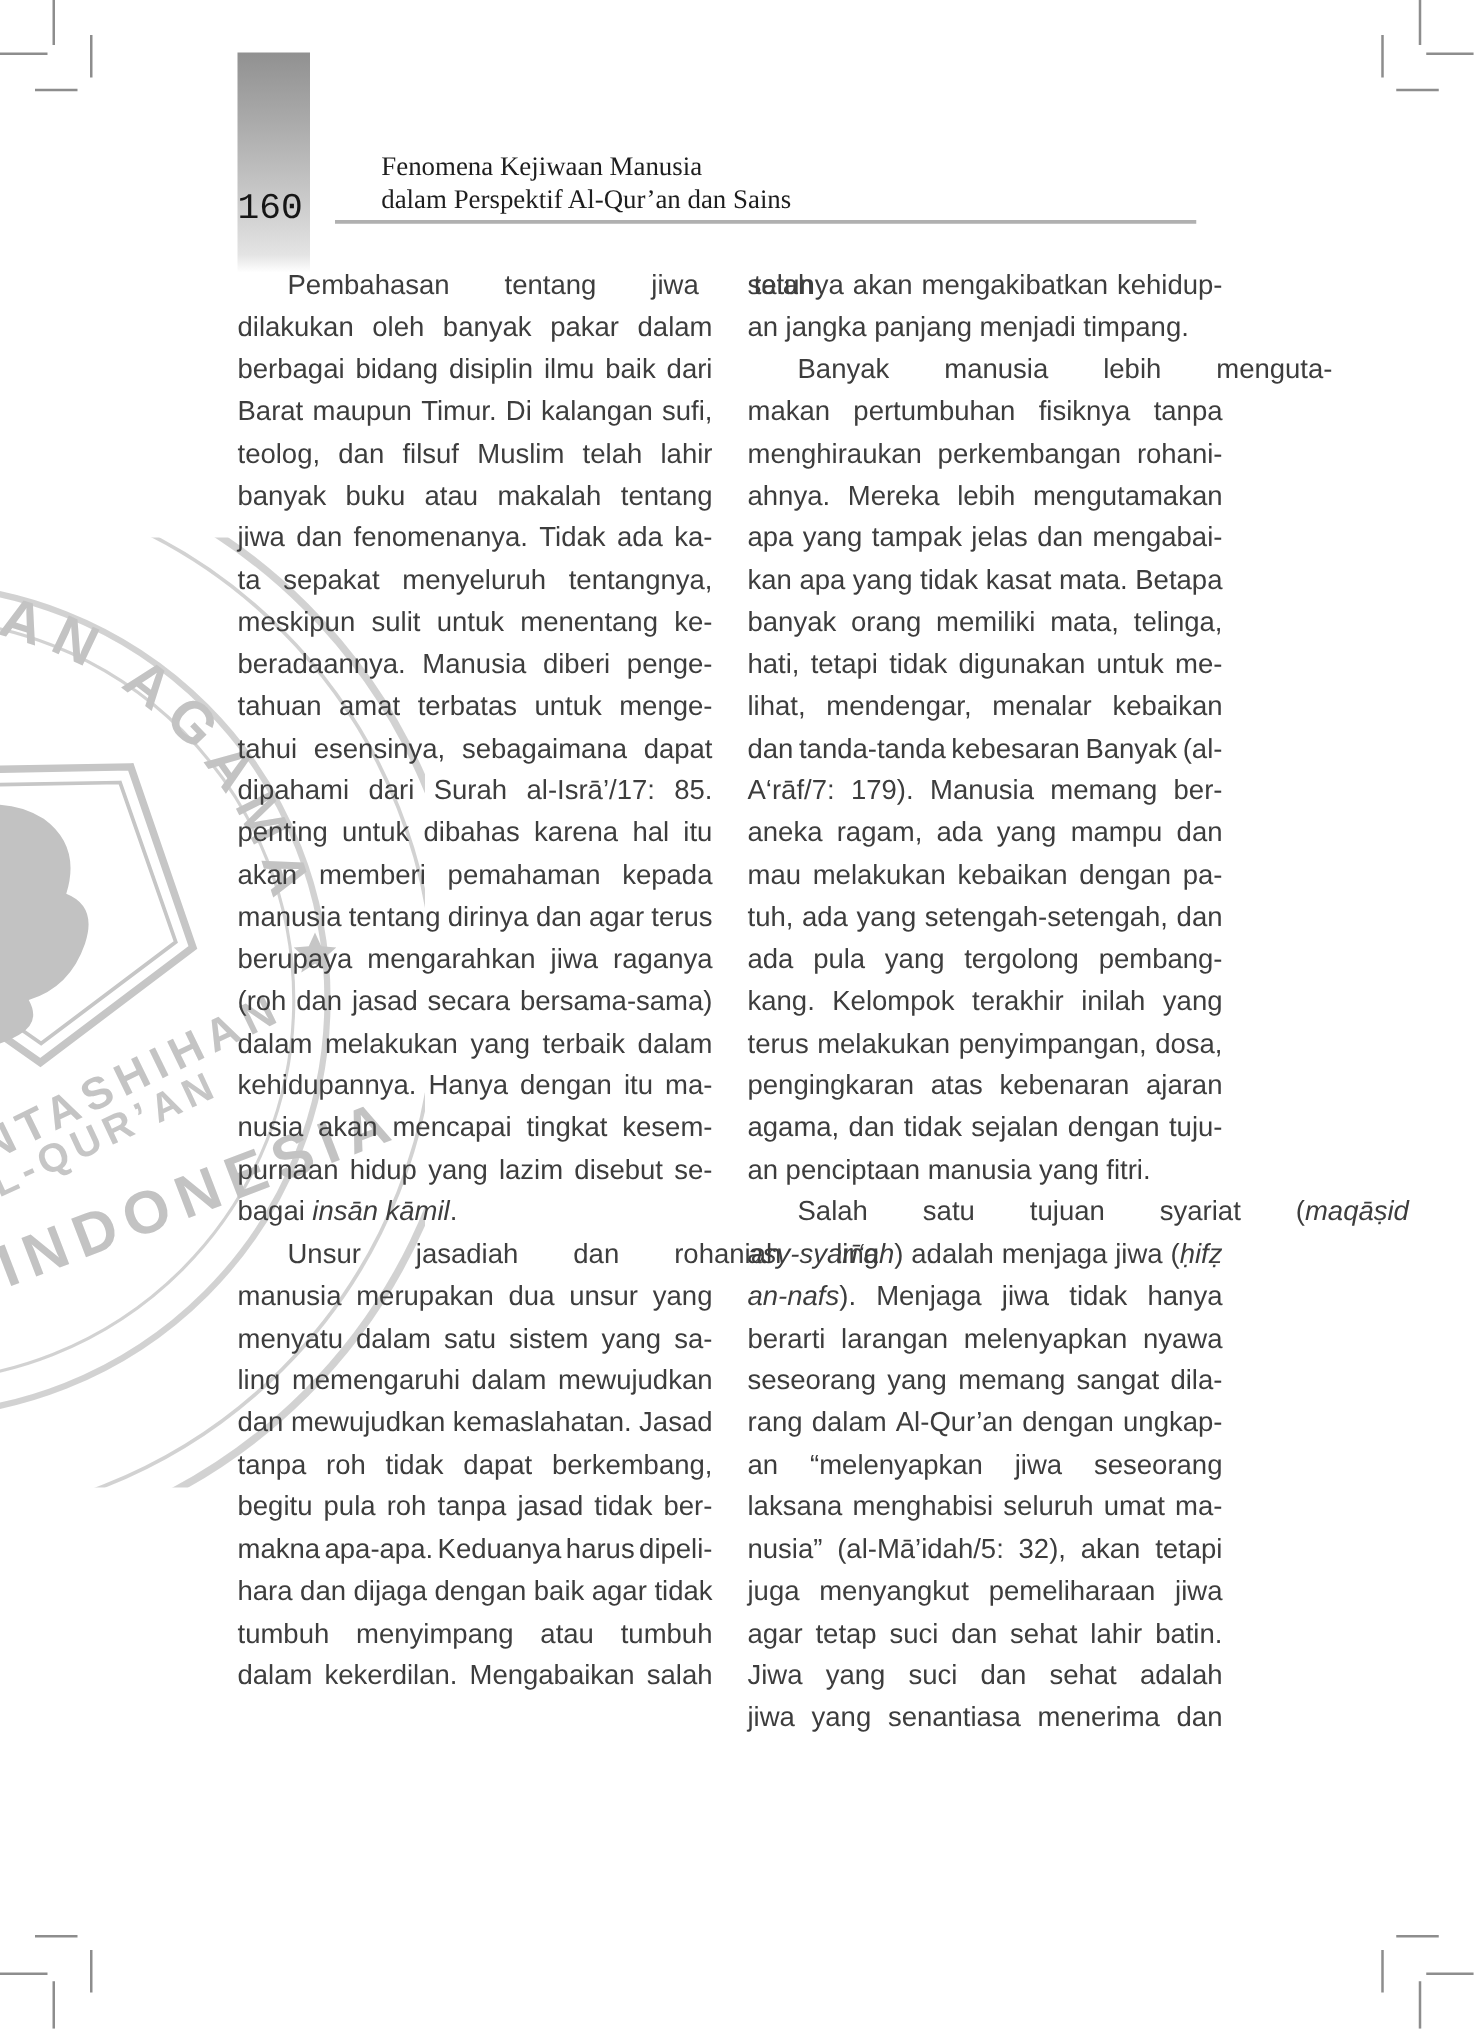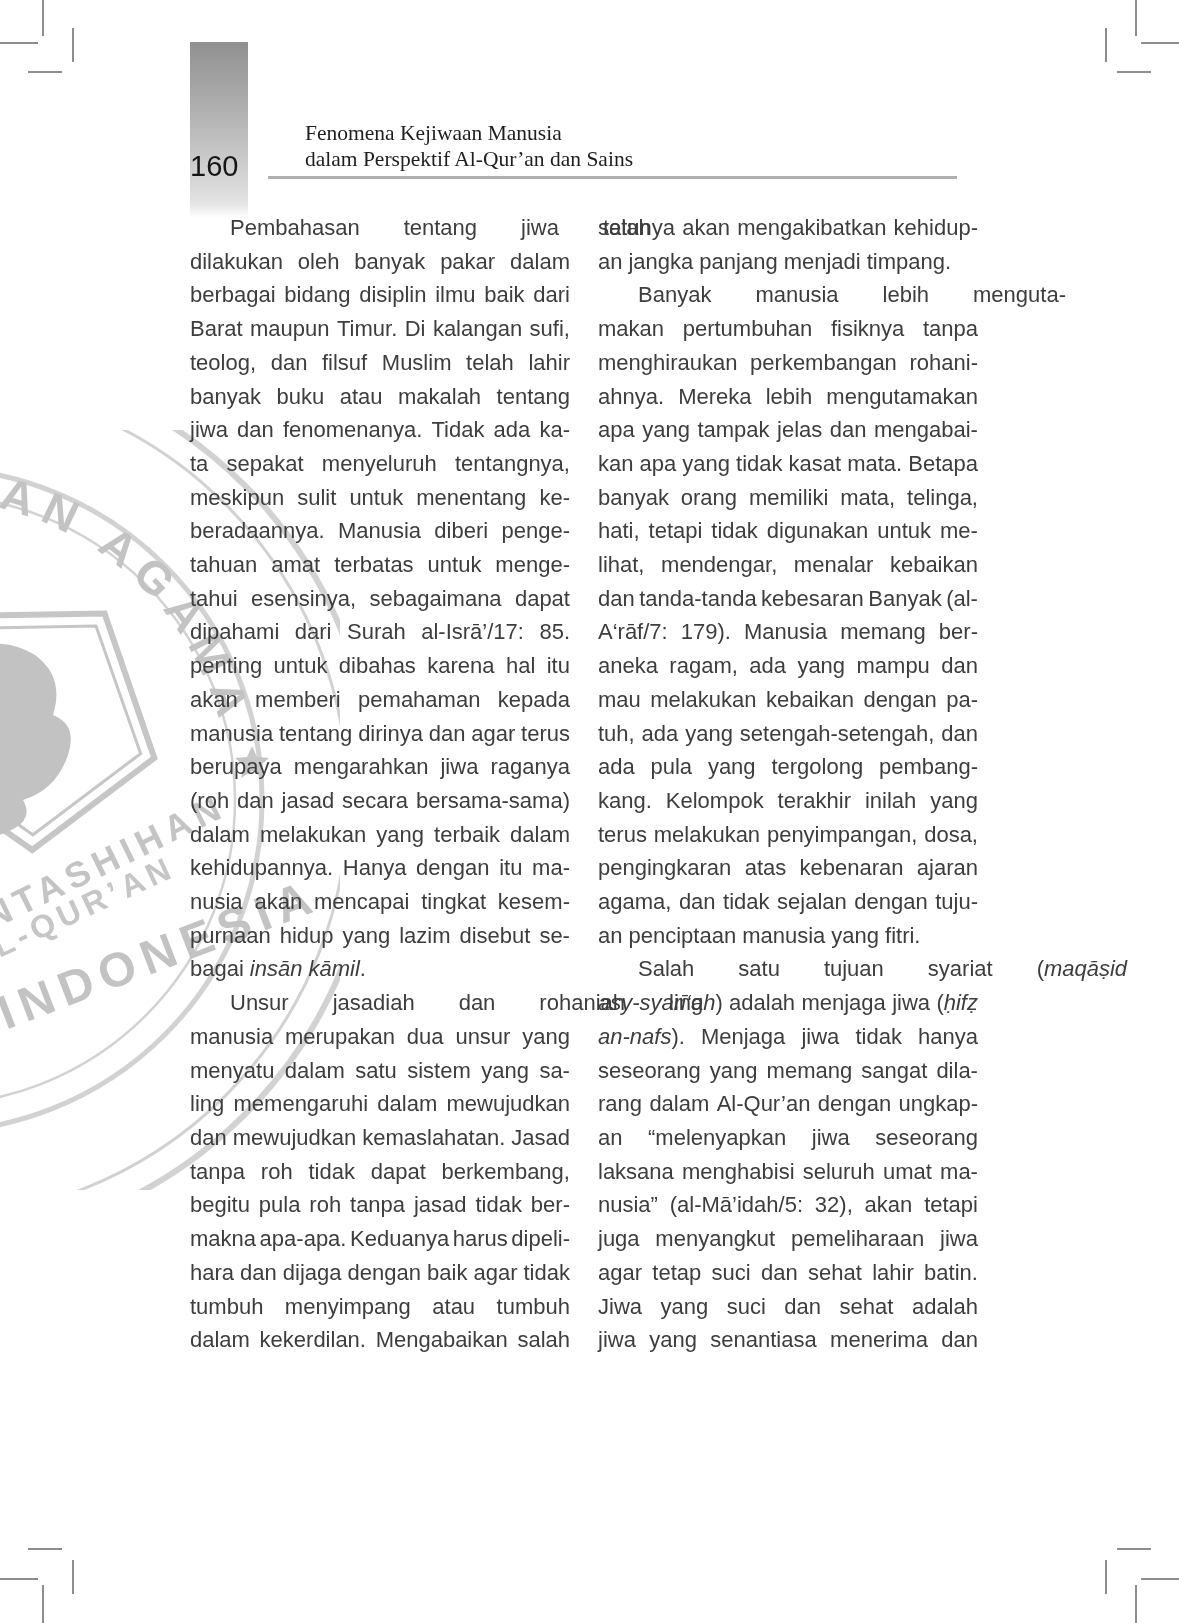--- a/index.html
+++ b/index.html
@@ -6,21 +6,21 @@
   body{width:1179px;height:1623px;position:relative;background:#ffffff;overflow:hidden;
        font-family:"Liberation Sans","DejaVu Sans",sans-serif;}
 
   
   .cm{position:absolute;background:#8d8d8d;}
 
   
   #bar{position:absolute;left:190px;top:42px;width:58px;height:176px;
        background:linear-gradient(to bottom,#919191 0%,#a9a9a9 30%,#bfbfbf 55%,#d5d5d5 78%,#e4e4e4 92%,rgba(238,238,238,0) 100%);}
   #pagenum{position:absolute;left:190px;top:150px;width:34px;text-align:center;
-       font-family:Liberation Sans, sans-serif;font-size:29px;color:#161616;}
+       font-family:Liberation Mono, monospace;font-size:29px;color:#161616;}
 
   
   #header{position:absolute;left:268px;top:120px;width:690px;
        font-family:"Liberation Serif","DejaVu Serif",serif;font-size:21.5px;line-height:26px;color:var(--header_ink,#1e1e1e);margin-left:37px;}
   #rule{position:absolute;left:268px;top:176px;width:689px;height:2.5px;background:#b0b0b0;}
 
   
   #wm{position:absolute;left:0;top:430px;width:340px;height:760px;pointer-events:none;}
   #wm text{font-family:"Liberation Sans","DejaVu Sans",sans-serif;font-weight:bold;}
 
@@ -494,20 +494,26 @@
       <span class="w">(<em>ḥifẓ</em></span>
     </div>
     <div class="line">
       <span class="w"><em>an-nafs</em>).</span>
       <span class="w">Menjaga</span>
       <span class="w">jiwa</span>
       <span class="w">tidak</span>
       <span class="w">hanya</span>
     </div>
     <div class="line">
+      <span class="w">berarti</span>
+      <span class="w">larangan</span>
+      <span class="w">melenyapkan</span>
+      <span class="w">nyawa</span>
+    </div>
+    <div class="line">
       <span class="w">seseorang</span>
       <span class="w">yang</span>
       <span class="w">memang</span>
       <span class="w">sangat</span>
       <span class="w">dila-</span>
     </div>
     <div class="line">
       <span class="w">rang</span>
       <span class="w">dalam</span>
       <span class="w">Al-Qur’an</span>

